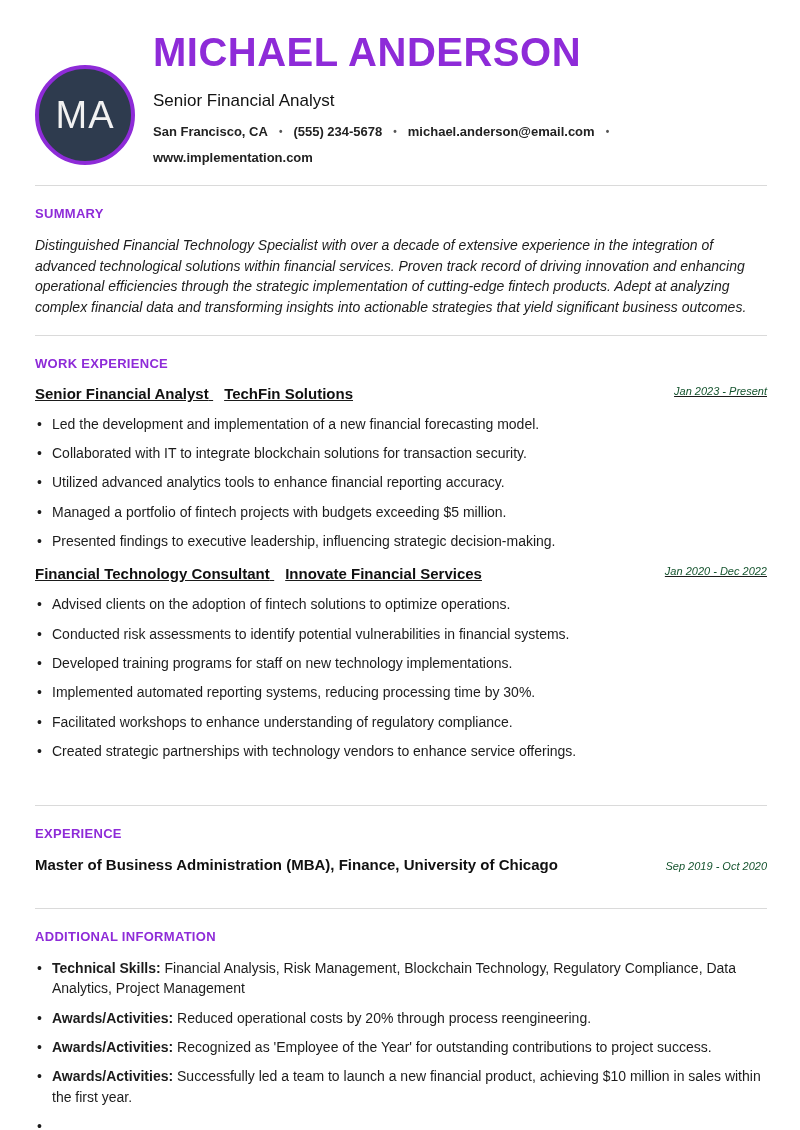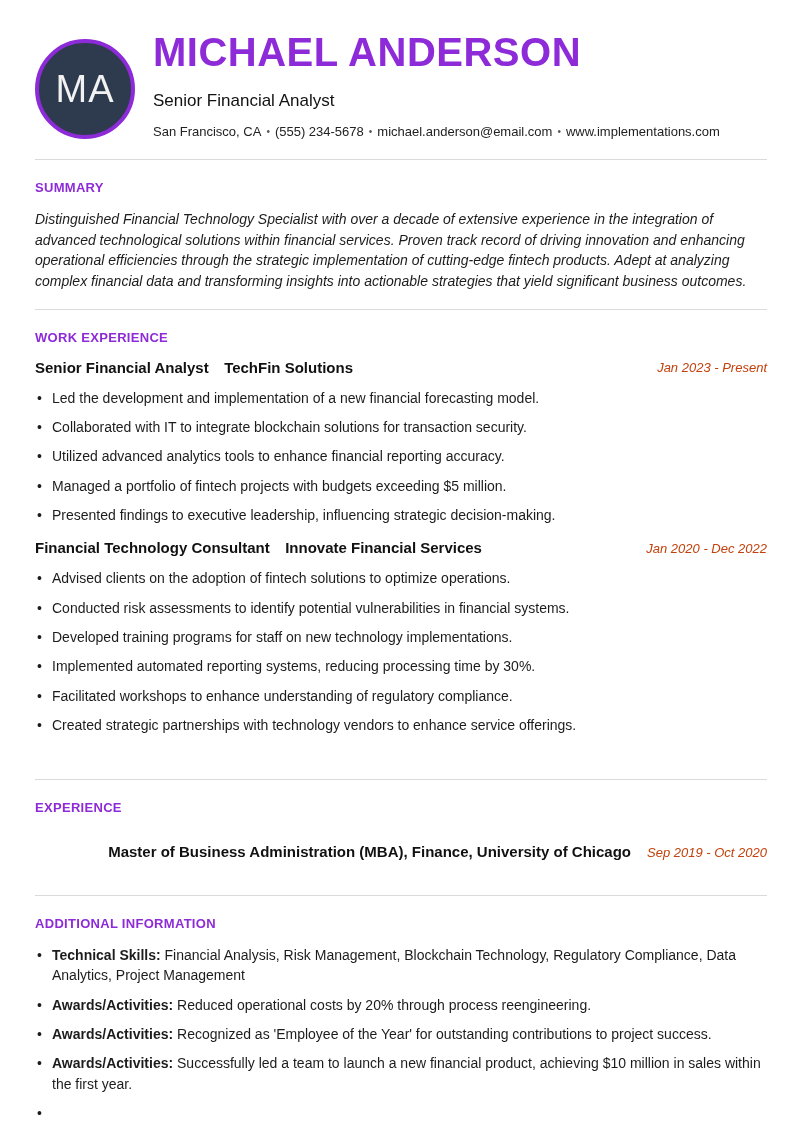--- a/index.html
+++ b/index.html
@@ -22,50 +22,50 @@
     width: 100px; height: 100px; border-radius: 50%;
     background: var(--avatar-bg);
     border: 4px solid var(--accent);
     display: flex; align-items: center; justify-content: center;
     flex-shrink: 0;
   }
   .avatar span { color: #f2f2f2; font-size: 38px; letter-spacing: 1px; }
   .header-text { padding-top: 2px; }
   .name { color: var(--accent); font-size: 40px; font-weight: bold; letter-spacing: 0.5px; margin-bottom: 16px; }
   .subtitle { font-size: 17px; color: #111; margin-bottom: 13px; }
-  .contact { font-size: 13px; color: #222; display: flex; align-items: center; gap: 5px; flex-wrap: wrap; }
+  .contact { font-size: 13px; color: #222; display: flex; align-items: center; gap: 11px; flex-wrap: wrap; font-weight: bold; }
   .dot { color: #555; font-size: 10px; }
 
   
   hr.divider { border: none; border-top: 1px solid var(--divider); margin: 17px 0 0 0; }
   section { margin-top: 20px; }
   .section-heading {
     color: var(--accent); font-weight: bold; font-size: 13px;
     letter-spacing: 0.3px; margin-bottom: 14px;
   }
   .summary-text { font-size: 14px; line-height: 1.48; color: #1c1c1c; max-width: 732px; font-style: italic; }
 
   
-  .job-header { display: flex; justify-content: space-between; align-items: center; margin: 14px 0 11px 0; }
+  .job-header { display: flex; justify-content: space-between; align-items: flex-start; margin: 14px 0 11px 0; text-decoration: underline; }
   .job + .job .job-header { }
   .job-title-text { font-weight: bold; font-size: 15px; color: #111; }
   .company { margin-left: 11px; }
-  .dates { font-style: italic; font-size: 13px; color: #c2410c; white-space: nowrap; flex-shrink: 0; margin-left: 16px; }
+  .dates { font-style: italic; font-size: 11px; color: #14532d; white-space: nowrap; flex-shrink: 0; margin-left: 16px; }
 
   ul.bullets { list-style: none; }
   ul.bullets li {
     position: relative; padding-left: 17px;
     font-size: 14px; line-height: 1.45; color: #1c1c1c;
     margin-bottom: 9px;
     max-width: 732px;
   }
   ul.bullets li::before { content: "\2022"; position: absolute; left: 2px; color: #1c1c1c; }
 
   
-  .edu-row { display: flex; justify-content: flex-end; align-items: baseline; margin-top: 28px; }
+  .edu-row { display: flex; justify-content: space-between; align-items: baseline; margin-top: 15px; }
   .degree { font-weight: bold; font-size: 15px; color: #111; }
 
   
   .info-bullets { margin-top: 12px; }
   .info-bullets li { margin-bottom: 10px; }
   .item-label { font-weight: bold; }
 
   .spacer-lg { height: 18px; }
 </style>
 </head>
@@ -80,21 +80,21 @@
     <div class="header-text">
       <h1 class="name">MICHAEL ANDERSON</h1>
       <div class="subtitle">Senior Financial Analyst</div>
       <div class="contact">
         <span>San Francisco, CA</span>
         <span class="dot">•</span>
         <span>(555) 234-5678</span>
         <span class="dot">•</span>
         <span>michael.anderson@email.com</span>
         <span class="dot">•</span>
-        <span>www.implementations.com</span>
+        <span>www.implementation.com</span>
       </div>
     </div>
   </header>
 
   <hr class="divider">
 
   <section>
     <h2 class="section-heading">SUMMARY</h2>
     <p class="summary-text">Distinguished Financial Technology Specialist with over a decade of extensive experience in the integration of advanced technological solutions within financial services. Proven track record of driving innovation and enhancing operational efficiencies through the strategic implementation of cutting-edge fintech products. Adept at analyzing complex financial data and transforming insights into actionable strategies that yield significant business outcomes.</p>
   </section>

